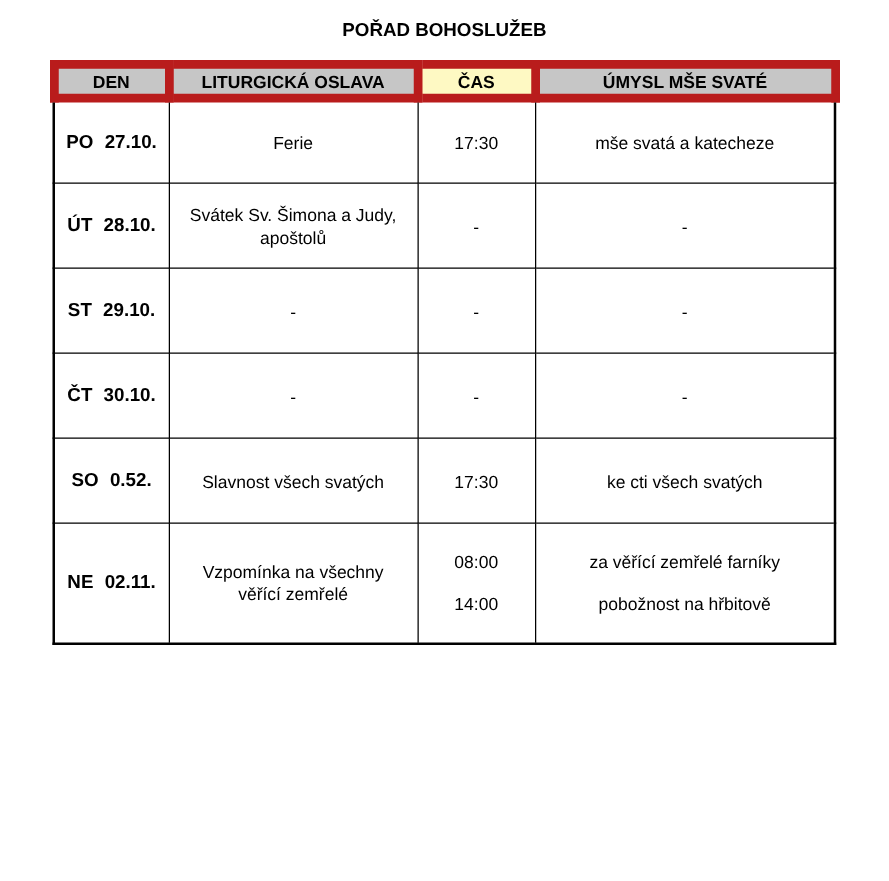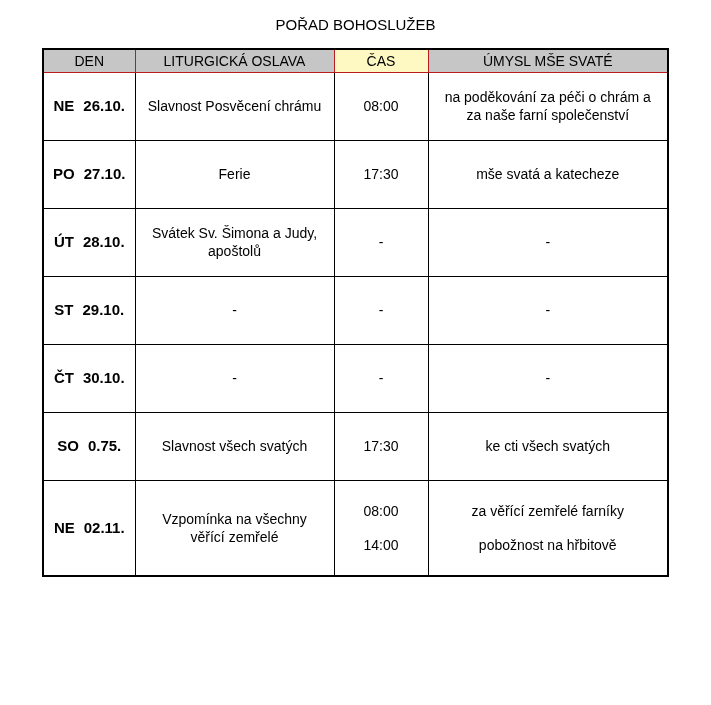--- a/index.html
+++ b/index.html
@@ -15,41 +15,41 @@
     height: 705px;
     background: #ffffff;
     overflow: hidden;
   }
   .titles {
     text-align: center;
     padding-top: 15px;
   }
   .title-line {
     font-size: 15px;
-    font-weight: normal;
+    font-weight: bold;
     line-height: 20px;
   }
   .date-line {
     font-size: 14px;
     font-weight: normal;
     line-height: 20px;
     margin-top: 2px;
   }
   table.schedule {
     margin: 13px auto 0 auto;
     width: 625px;
     border-collapse: collapse;
     border: 2px solid #000000;
     table-layout: fixed;
   }
   .schedule th {
-    border: 1px solid #b91c1c;
+    border: 7px solid #b91c1c;
     background: #c6c6c6;
     font-size: 14px;
-    font-weight: normal;
+    font-weight: bold;
     height: 23px;
     text-align: center;
     padding: 2px 4px;
   }
   .schedule td {
     border: 1px solid #000000;
     font-size: 14px;
     text-align: center;
     vertical-align: middle;
     padding: 4px 8px;
@@ -88,30 +88,20 @@
     <thead>
       <tr>
         <th style="background: rgb(198, 198, 198);">DEN</th>
         <th style="background: rgb(198, 198, 198); margin-left: 16px;">LITURGICKÁ OSLAVA</th>
         <th style="background: #fef9c3;">ČAS</th>
         <th style="background: rgb(198, 198, 198);">ÚMYSL MŠE SVATÉ</th>
       </tr>
     </thead>
     <tbody>
         <tr class="body-row">
-          <td class="day-cell"><span>NE</span><span class="day-date">26.10.</span></td>
-          <td class="celebration-cell">Slavnost Posvěcení chrámu</td>
-          <td class="time-cell">
-            <div>08:00</div>
-          </td>
-          <td class="intention-cell">
-            <div>na poděkování za péči o chrám a za naše farní společenství</div>
-          </td>
-        </tr>
-        <tr class="body-row">
           <td class="day-cell"><span>PO</span><span class="day-date">27.10.</span></td>
           <td class="celebration-cell">Ferie</td>
           <td class="time-cell">
             <div>17:30</div>
           </td>
           <td class="intention-cell">
             <div>mše svatá a katecheze</div>
           </td>
         </tr>
         <tr class="body-row">
@@ -138,21 +128,21 @@
           <td class="day-cell"><span>ČT</span><span class="day-date">30.10.</span></td>
           <td class="celebration-cell">-</td>
           <td class="time-cell">
             <div>-</div>
           </td>
           <td class="intention-cell">
             <div>-</div>
           </td>
         </tr>
         <tr class="body-row">
-          <td class="day-cell"><span>SO</span><span class="day-date">0.75.</span></td>
+          <td class="day-cell"><span>SO</span><span class="day-date">0.52.</span></td>
           <td class="celebration-cell">Slavnost všech svatých</td>
           <td class="time-cell">
             <div>17:30</div>
           </td>
           <td class="intention-cell">
             <div>ke cti všech svatých</div>
           </td>
         </tr>
         <tr class="body-row tall">
           <td class="day-cell"><span>NE</span><span class="day-date">02.11.</span></td>

